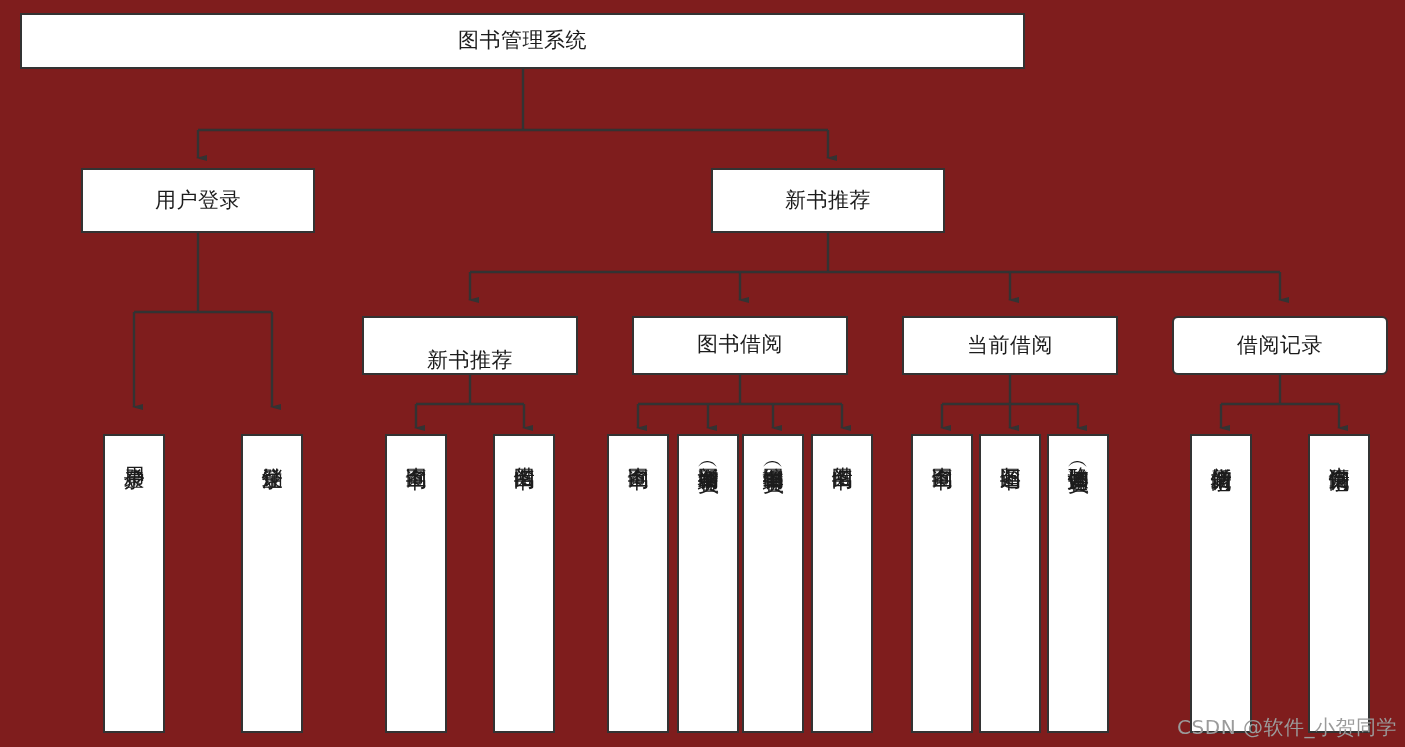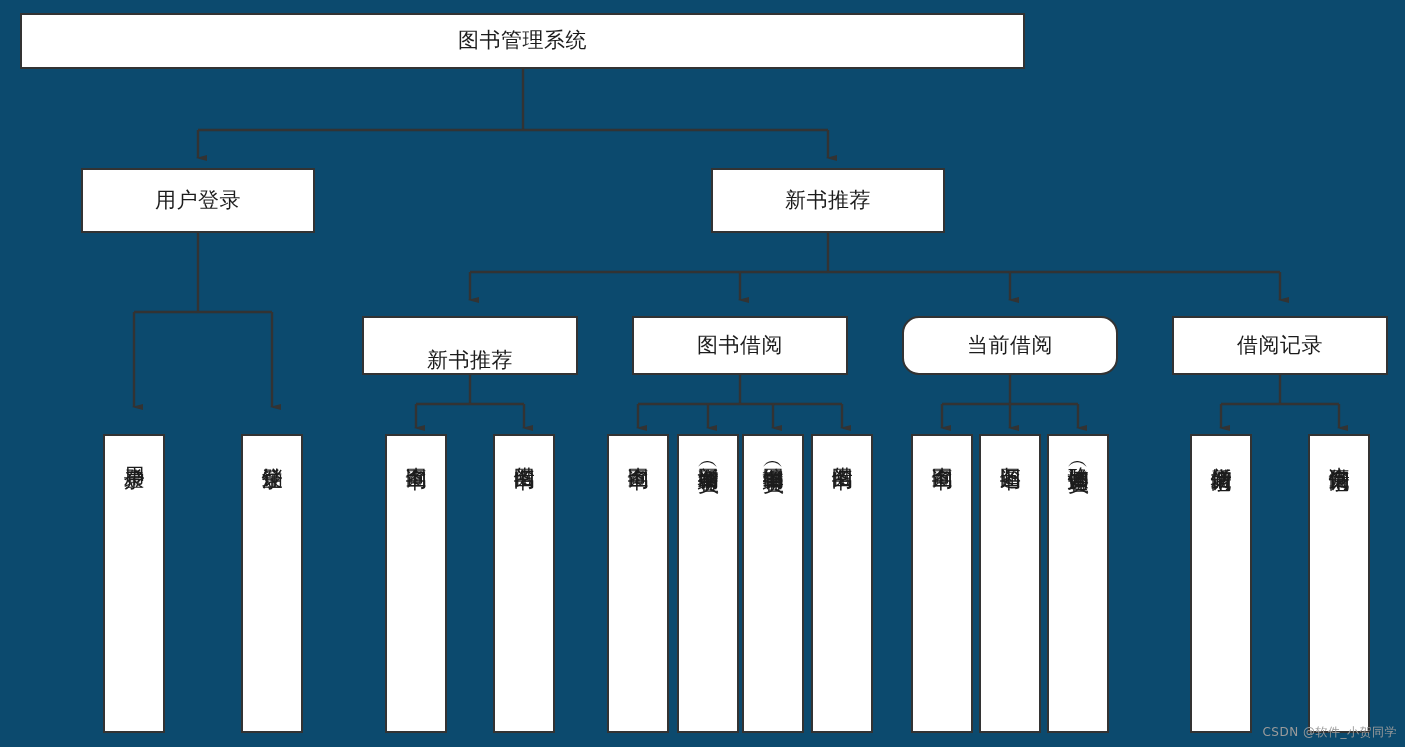--- a/index.html
+++ b/index.html
@@ -8,21 +8,21 @@
     padding: 0;
     background: #ffffff;
   }
   body {
     font-family: "DejaVu Sans", "Liberation Sans", sans-serif;
   }
   #diagram-root {
     position: relative;
     width: 1405px;
     height: 747px;
-    background: #0c4a6e;
+    background: #7f1d1d;
     overflow: hidden;
   }
   #edge-layer {
     position: absolute;
     left: 0;
     top: 0;
     width: 1405px;
     height: 747px;
     pointer-events: none;
   }
@@ -59,21 +59,21 @@
     writing-mode: vertical-rl;
     text-orientation: upright;
     line-height: 1.08;
     letter-spacing: 1px;
     white-space: nowrap;
   }
   #watermark {
     position: absolute;
     right: 8px;
     bottom: 6px;
-    font-size: 12px;
+    font-size: 20px;
     color: #9b9b9b;
     letter-spacing: 0.5px;
     z-index: 5;
     white-space: nowrap;
   }
 </style>
 </head>
 <body>
 
 <div id="diagram-root">
@@ -137,29 +137,29 @@
   </div>
 
   <div class="node horiz" style="left:711px; top:168px; width:234px; height:65px;">
     <span class="node-label">新书推荐</span>
   </div>
 
   <div class="node horiz" style="left:362px; top:316px; width:216px; height:59px;align-items:flex-end;">
     <span class="node-label">新书推荐</span>
   </div>
 
-  <div class="node horiz" style="left:632px; top:316px; width:216px; height:59px;">
+  <div class="node horiz" style="left:632px; top:316px; width:216px; height:59px;font-family:Liberation Mono, monospace;">
     <span class="node-label">图书借阅</span>
   </div>
 
-  <div class="node horiz" style="left:902px; top:316px; width:216px; height:59px;border-radius:17px;">
+  <div class="node horiz" style="left:902px; top:316px; width:216px; height:59px;">
     <span class="node-label">当前借阅</span>
   </div>
 
-  <div class="node horiz" style="left:1172px; top:316px; width:216px; height:59px;">
+  <div class="node horiz" style="left:1172px; top:316px; width:216px; height:59px;border-radius:6px;">
     <span class="node-label">借阅记录</span>
   </div>
 
   <div class="node vert" style="left:103px; top:434px; width:62px; height:299px;">
     <span class="node-label">用户登录</span>
   </div>
 
   <div class="node vert" style="left:241px; top:434px; width:62px; height:299px;">
     <span class="node-label">注销登录</span>
   </div>

